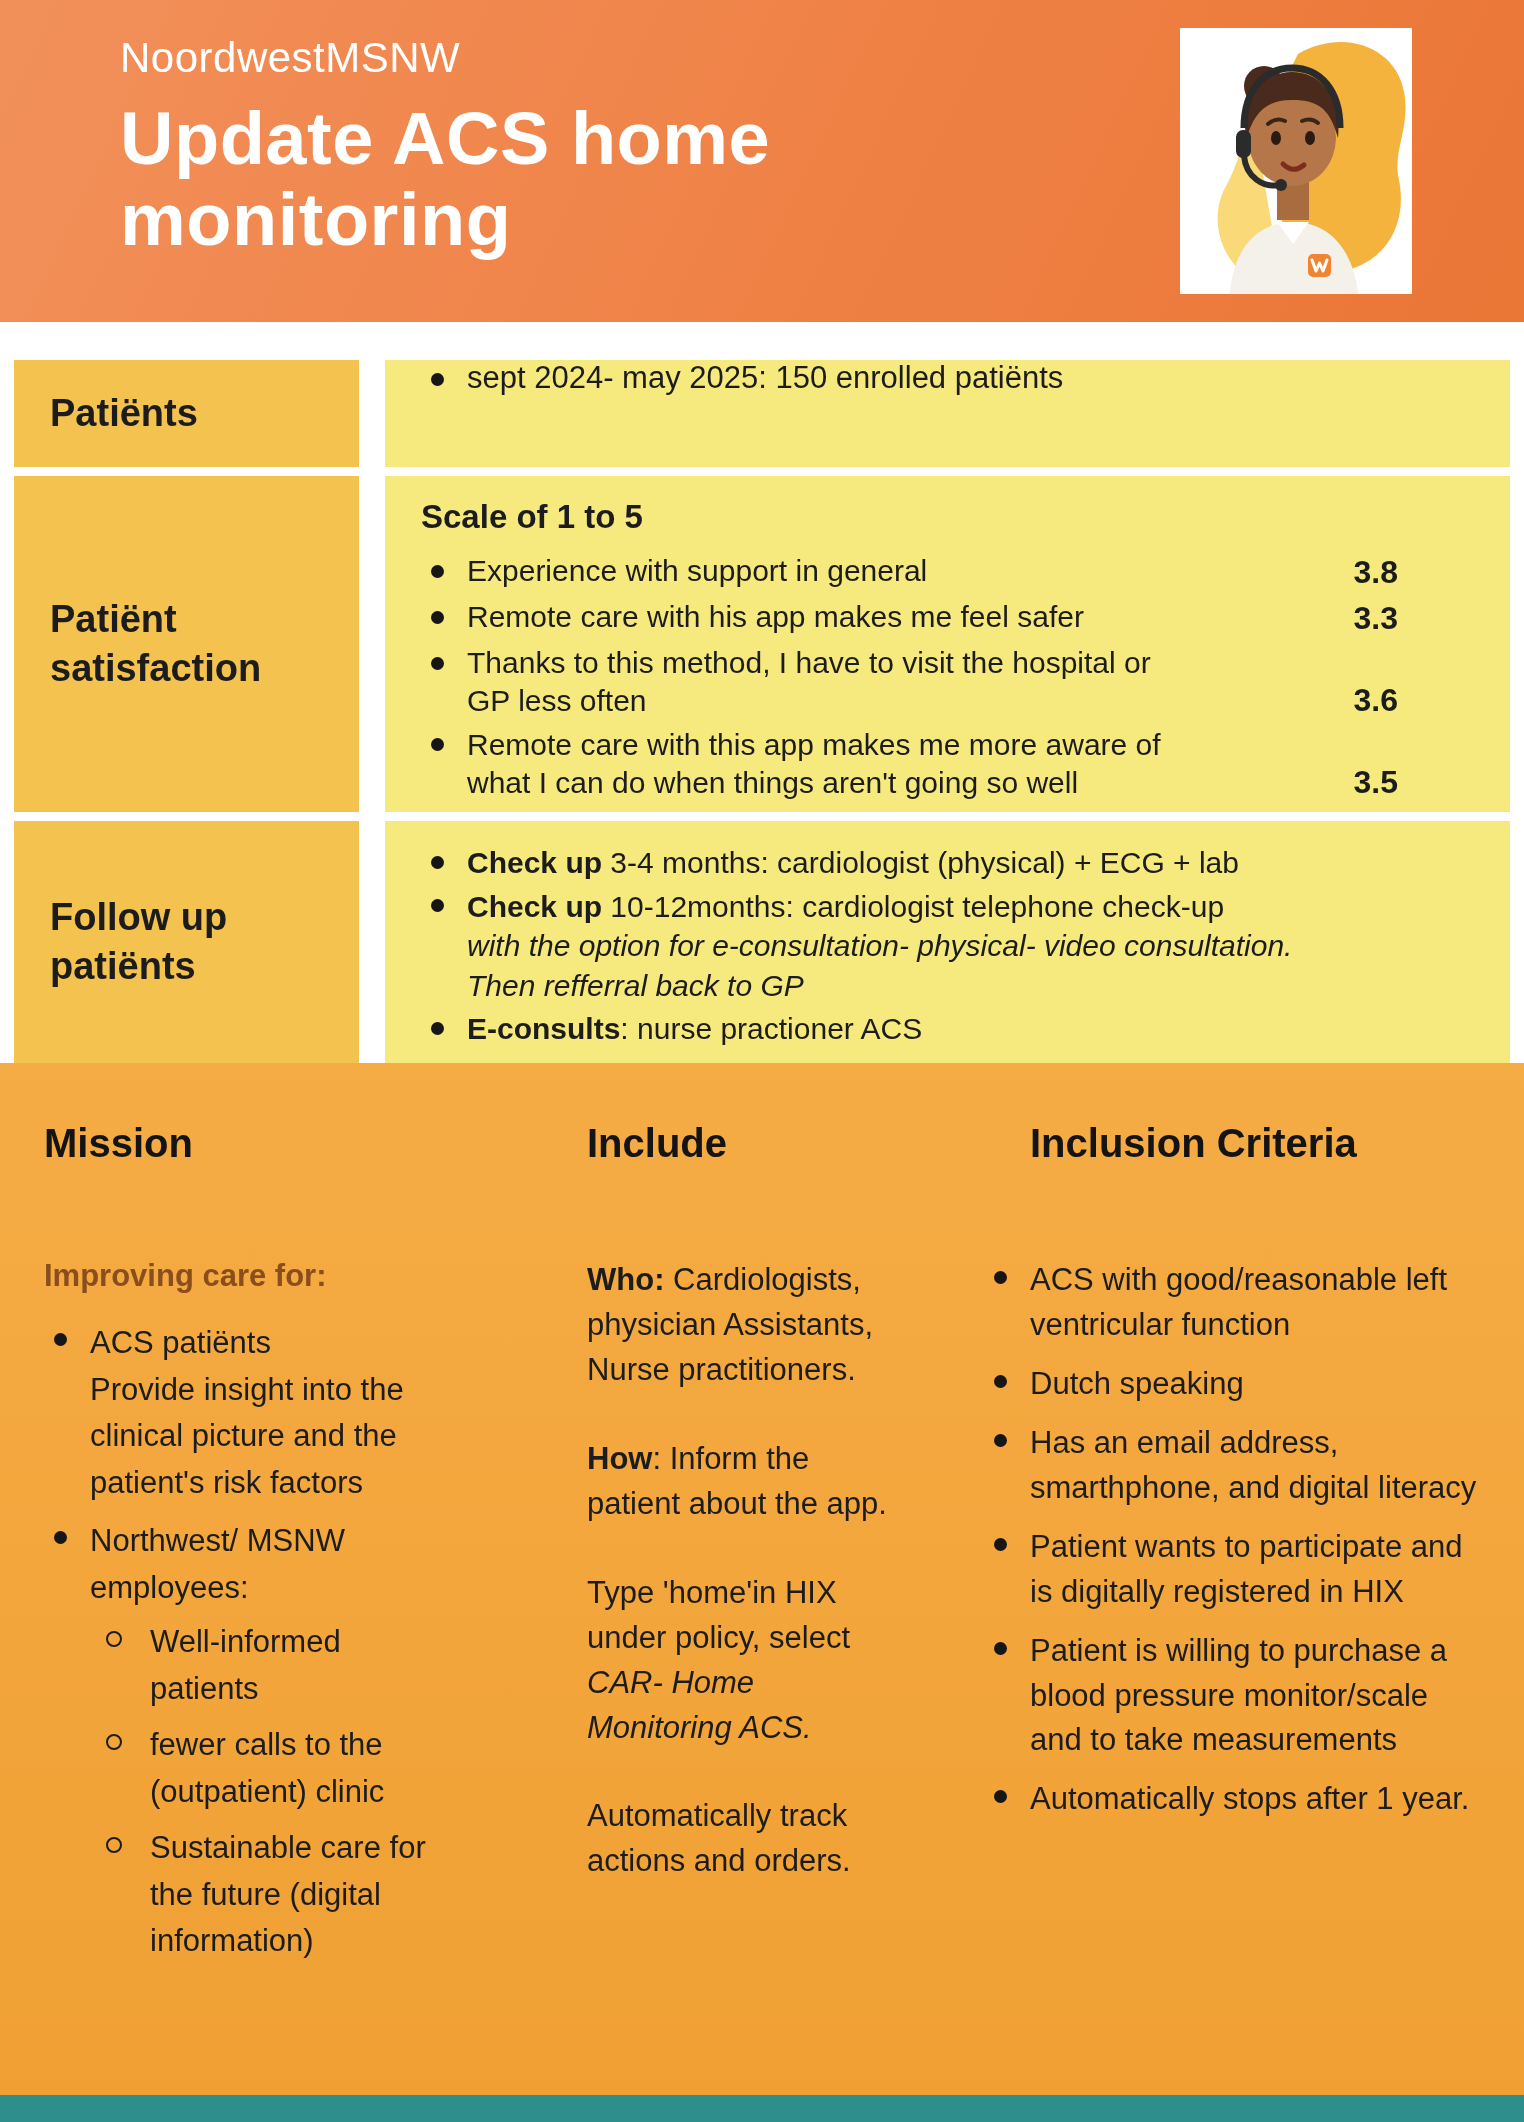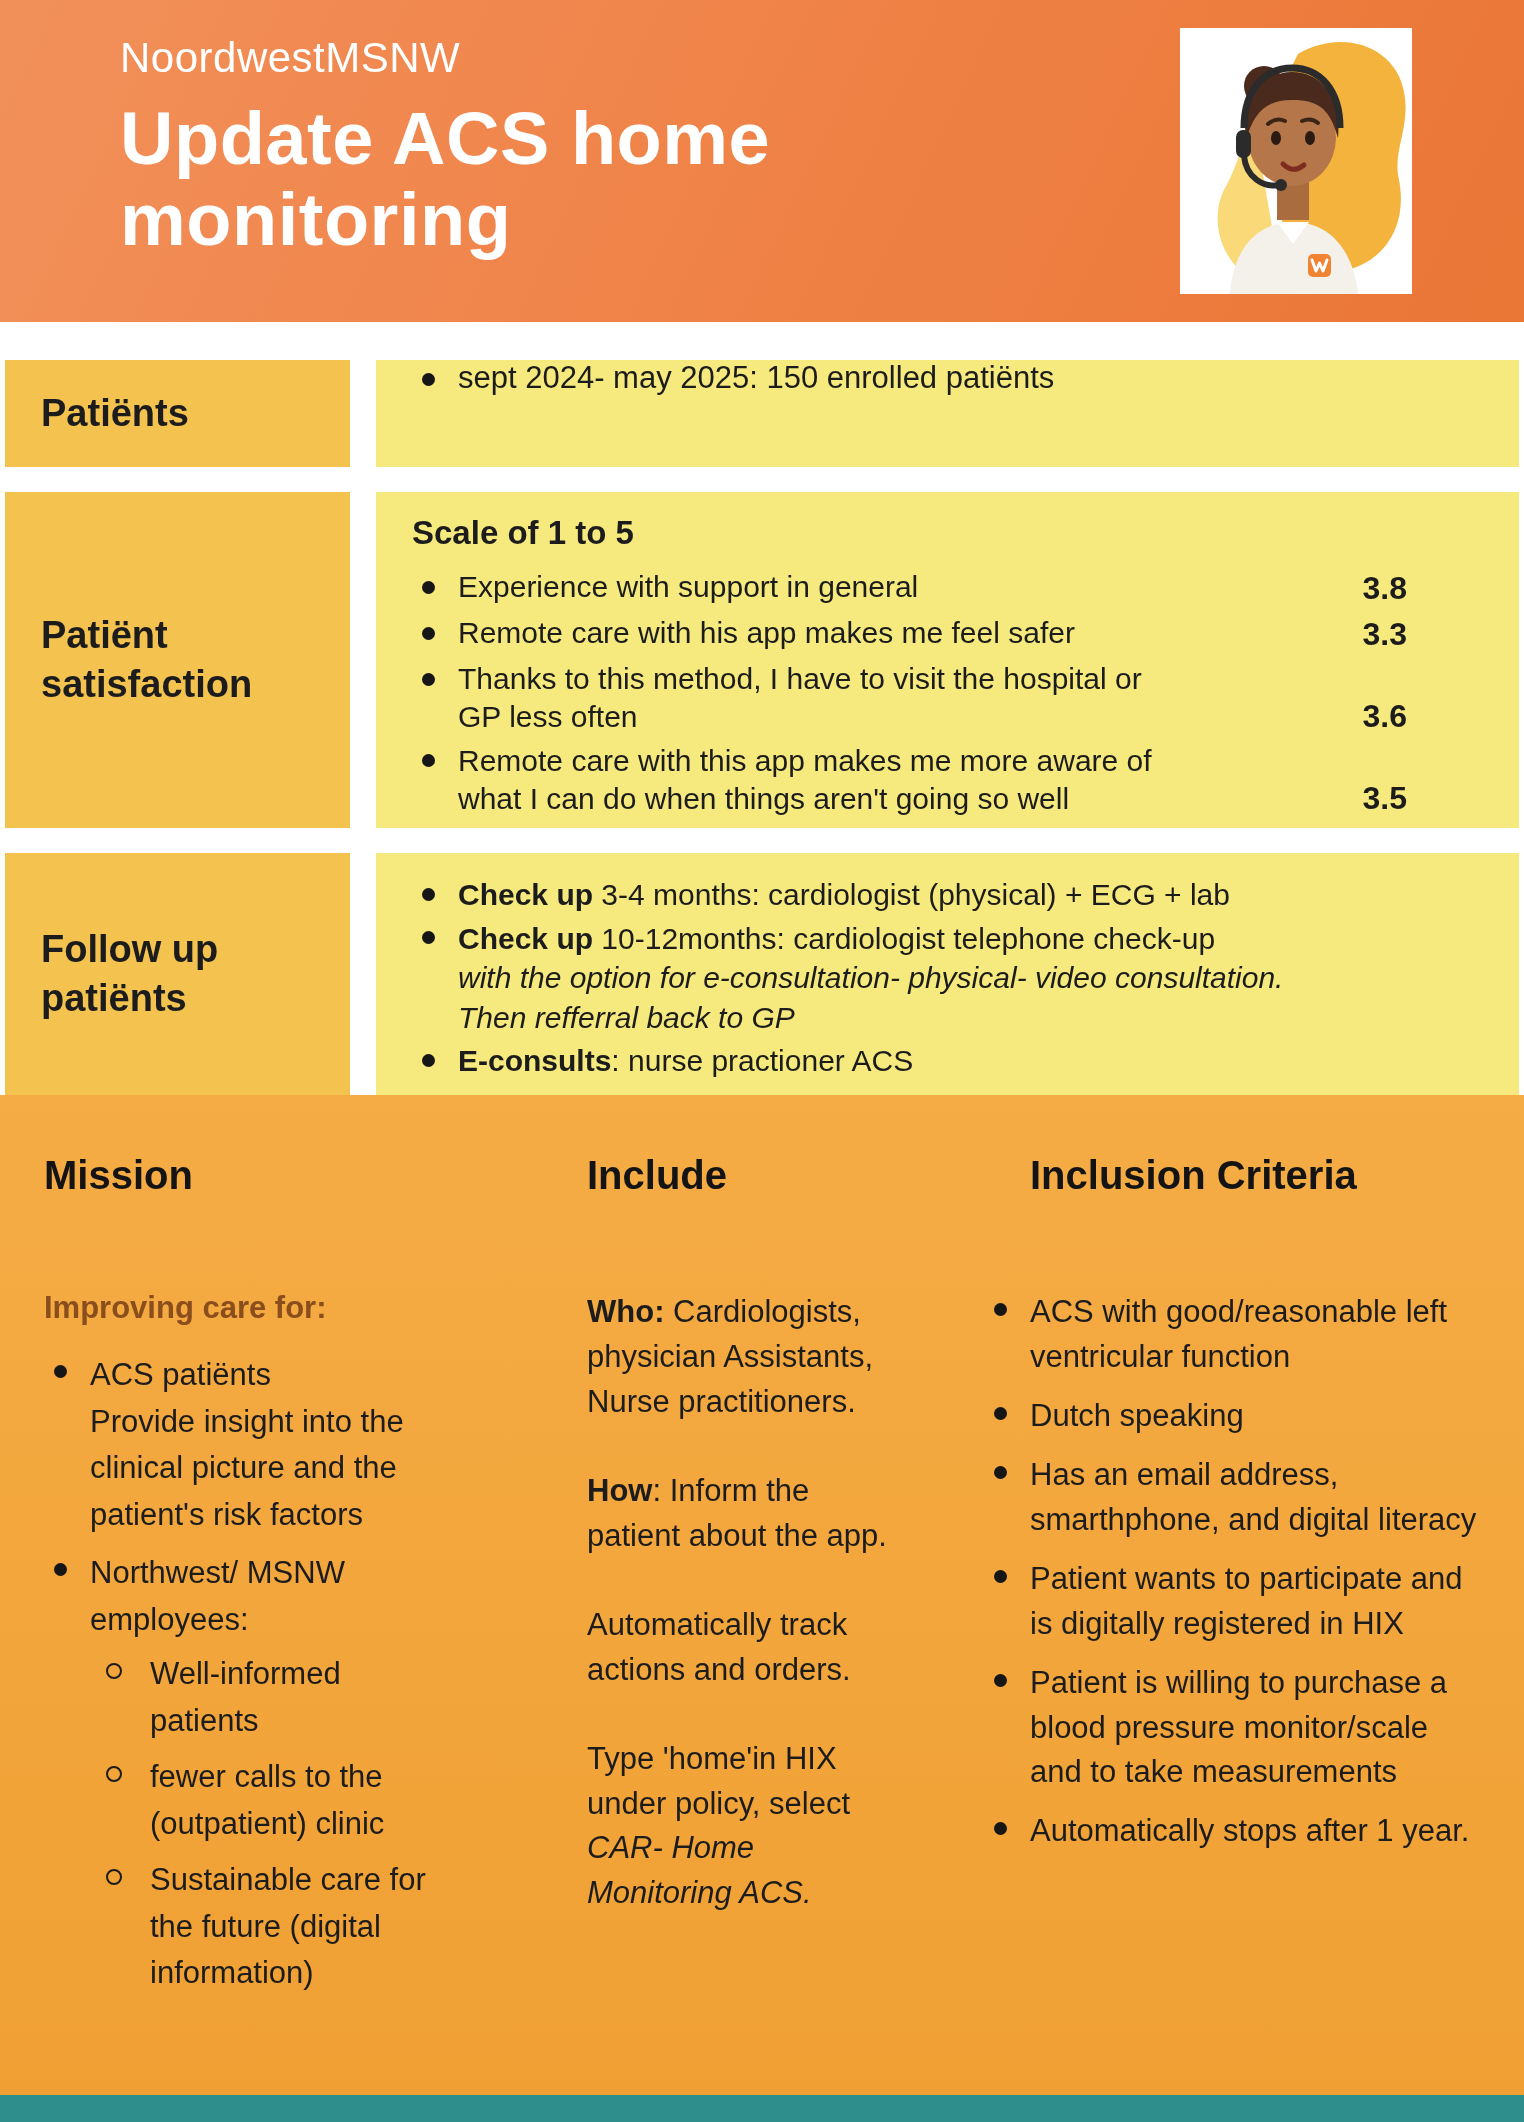--- a/index.html
+++ b/index.html
@@ -10,21 +10,21 @@
   
   .header{flex:0 0 322px;position:relative;color:#fff;
           background:linear-gradient(115deg,#f2905a 0%,#ef8145 55%,#ea7636 100%);
           padding:34px 0 0 120px}
   .brand{display:flex;font-size:42px;font-weight:500;letter-spacing:.5px}
   .title{margin:16px 0 0;font-size:74px;font-weight:600;line-height:1.1;letter-spacing:.5px}
   .illustration{position:absolute;top:28px;right:112px;width:232px;height:266px}
   .illustration svg{display:block;width:100%;height:100%}
 
   
-  .rows{flex:0 0 auto;padding:38px 5px 0;display:flex;flex-direction:column;gap:25px}
+  .rows{flex:0 0 auto;padding:38px 14px 0;display:flex;flex-direction:column;gap:9px}
   .row{display:flex;gap:26px}
   .row-label{flex:0 0 345px;background:#f3c24f;display:flex;align-items:center;
              padding:0 26px 0 36px;font-size:38px;font-weight:700;line-height:1.3}
   .row-content{flex:1;background:#f6e97d;padding:0 36px;overflow:hidden}
   .row-patients{height:107px}
   .row-satisfaction{height:336px}
   .row-followup{height:242px}
   .row-patients .row-content{display:flex;font-size:31px}
 
   ul.bullets{list-style:none;margin:0;padding:0}
@@ -193,22 +193,22 @@
             <li><span>Sustainable care for the future (digital information)</span></li>
           </ul>
         </li>
       </ul>
     </div>
 
     <div class="col include">
       <h2>Include</h2>
       <p><span class="lead">Who:</span><span> Cardiologists, physician Assistants, Nurse practitioners.</span></p>
       <p><span class="lead">How</span><span>: Inform the patient about the app.</span></p>
+      <p><span>Type 'home'in HIX under policy, select </span><span class="it">CAR- Home Monitoring ACS.</span></p>
       <p><span>Automatically track actions and orders.</span></p>
-      <p><span>Type 'home'in HIX under policy, select </span><span class="it">CAR- Home Monitoring ACS.</span></p>
     </div>
 
     <div class="col criteria">
       <h2>Inclusion Criteria</h2>
       <ul class="bullets bottom-body">
         <li><span>ACS with good/reasonable left ventricular function</span></li>
         <li><span>Dutch speaking</span></li>
         <li><span>Has an email address, smarthphone, and digital literacy</span></li>
         <li><span>Patient wants to participate and is digitally registered in HIX</span></li>
         <li><span>Patient is willing to purchase a blood pressure monitor/scale and to take measurements</span></li>

